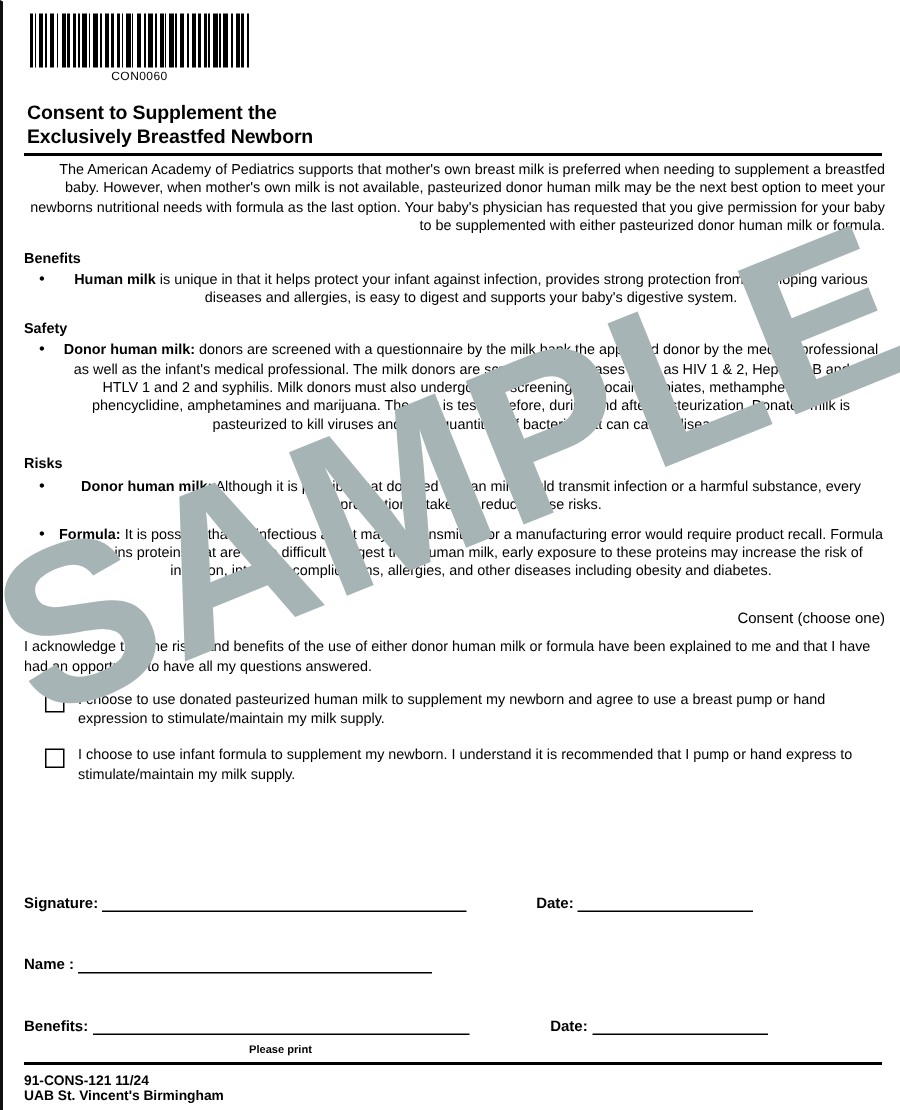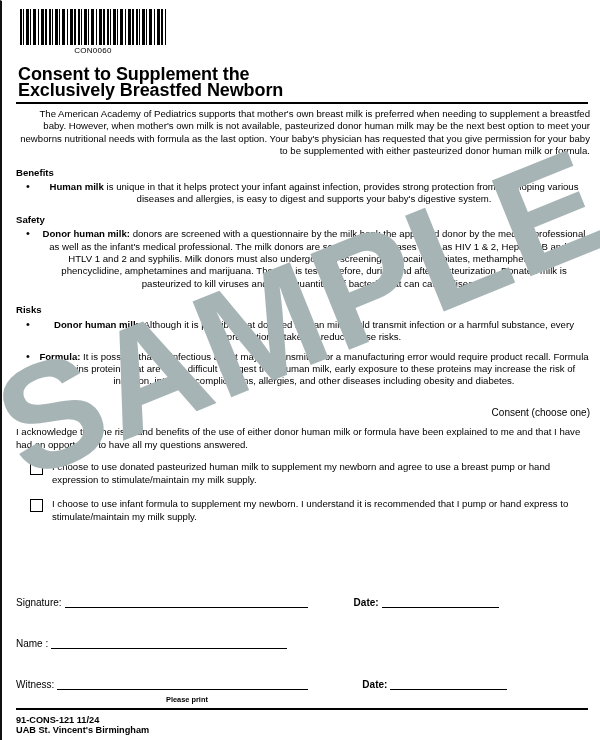--- a/index.html
+++ b/index.html
@@ -49,21 +49,21 @@
     letter-spacing: 0.3px;
     margin-top: 1px;
     color: #000;
     font-family: "Liberation Sans", sans-serif;
   }
   
   .doc-title {
     position: absolute;
     left: 16px;
     top: 66px;
-    font-size: 18px;
+    font-size: 13px;
     font-weight: bold;
     line-height: 15.5px;
     color: #000;
     letter-spacing: -0.1px;
   }
   .rule-top {
     position: absolute;
     left: 14px;
     top: 101px;
     width: 572px;
@@ -149,21 +149,21 @@
     color: #000;
   }
   .sig-row {
     position: relative;
     display: flex;
     align-items: flex-end;
     margin-bottom: 29px;
   }
   .sig-row:last-child { margin-bottom: 0; }
   .sig-label {
-    font-weight: normal;
+    font-weight: bold;
     font-size: 10px;
     white-space: nowrap;
     padding-right: 3px;
   }
   .sig-line {
     border-bottom: 1.6px solid #000;
     height: 11px;
   }
   .sig-line.long { width: 243px; }
   .sig-line.name { width: 236px; }
@@ -294,21 +294,21 @@
       <span class="date-label">Date:</span>
       <span class="sig-line date"></span>
     </div>
 
     <div class="sig-row">
       <span class="sig-label">Name :</span>
       <span class="sig-line name"></span>
     </div>
 
     <div class="sig-row">
-      <span class="sig-label">Witness:</span>
+      <span class="sig-label">Benefits:</span>
       <span class="sig-line wit"></span>
       <span class="sig-spacer-name"></span>
       <span class="date-label">Date:</span>
       <span class="sig-line date"></span>
     </div>
 
     <div class="please-print">Please print</div>
   </div>
 
   <div class="rule-bottom"></div>

